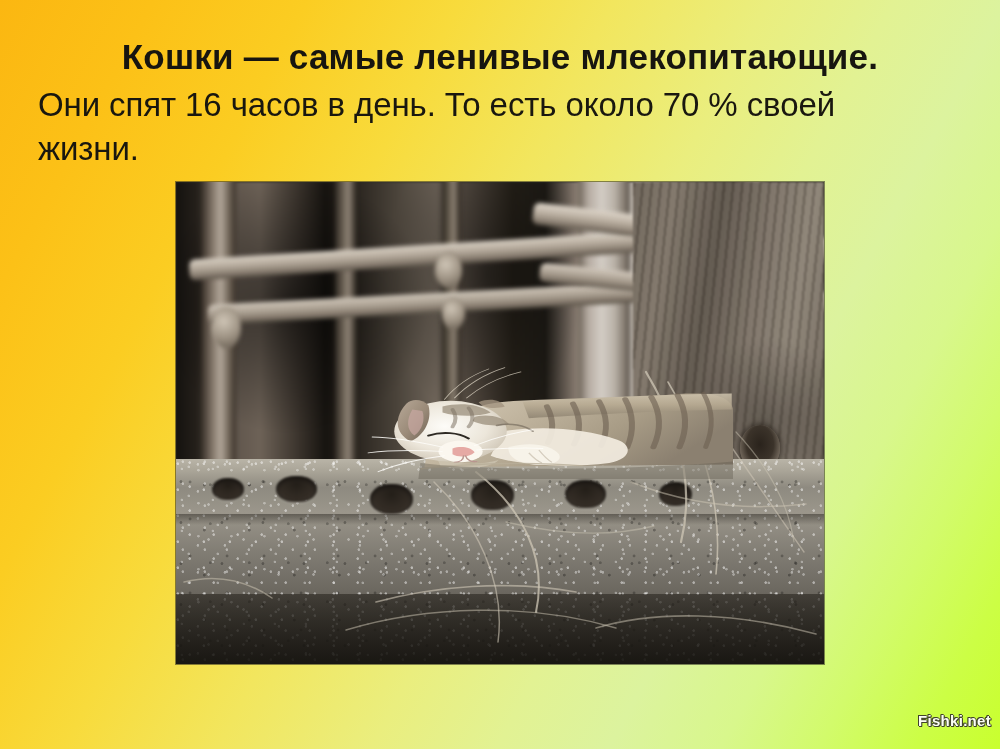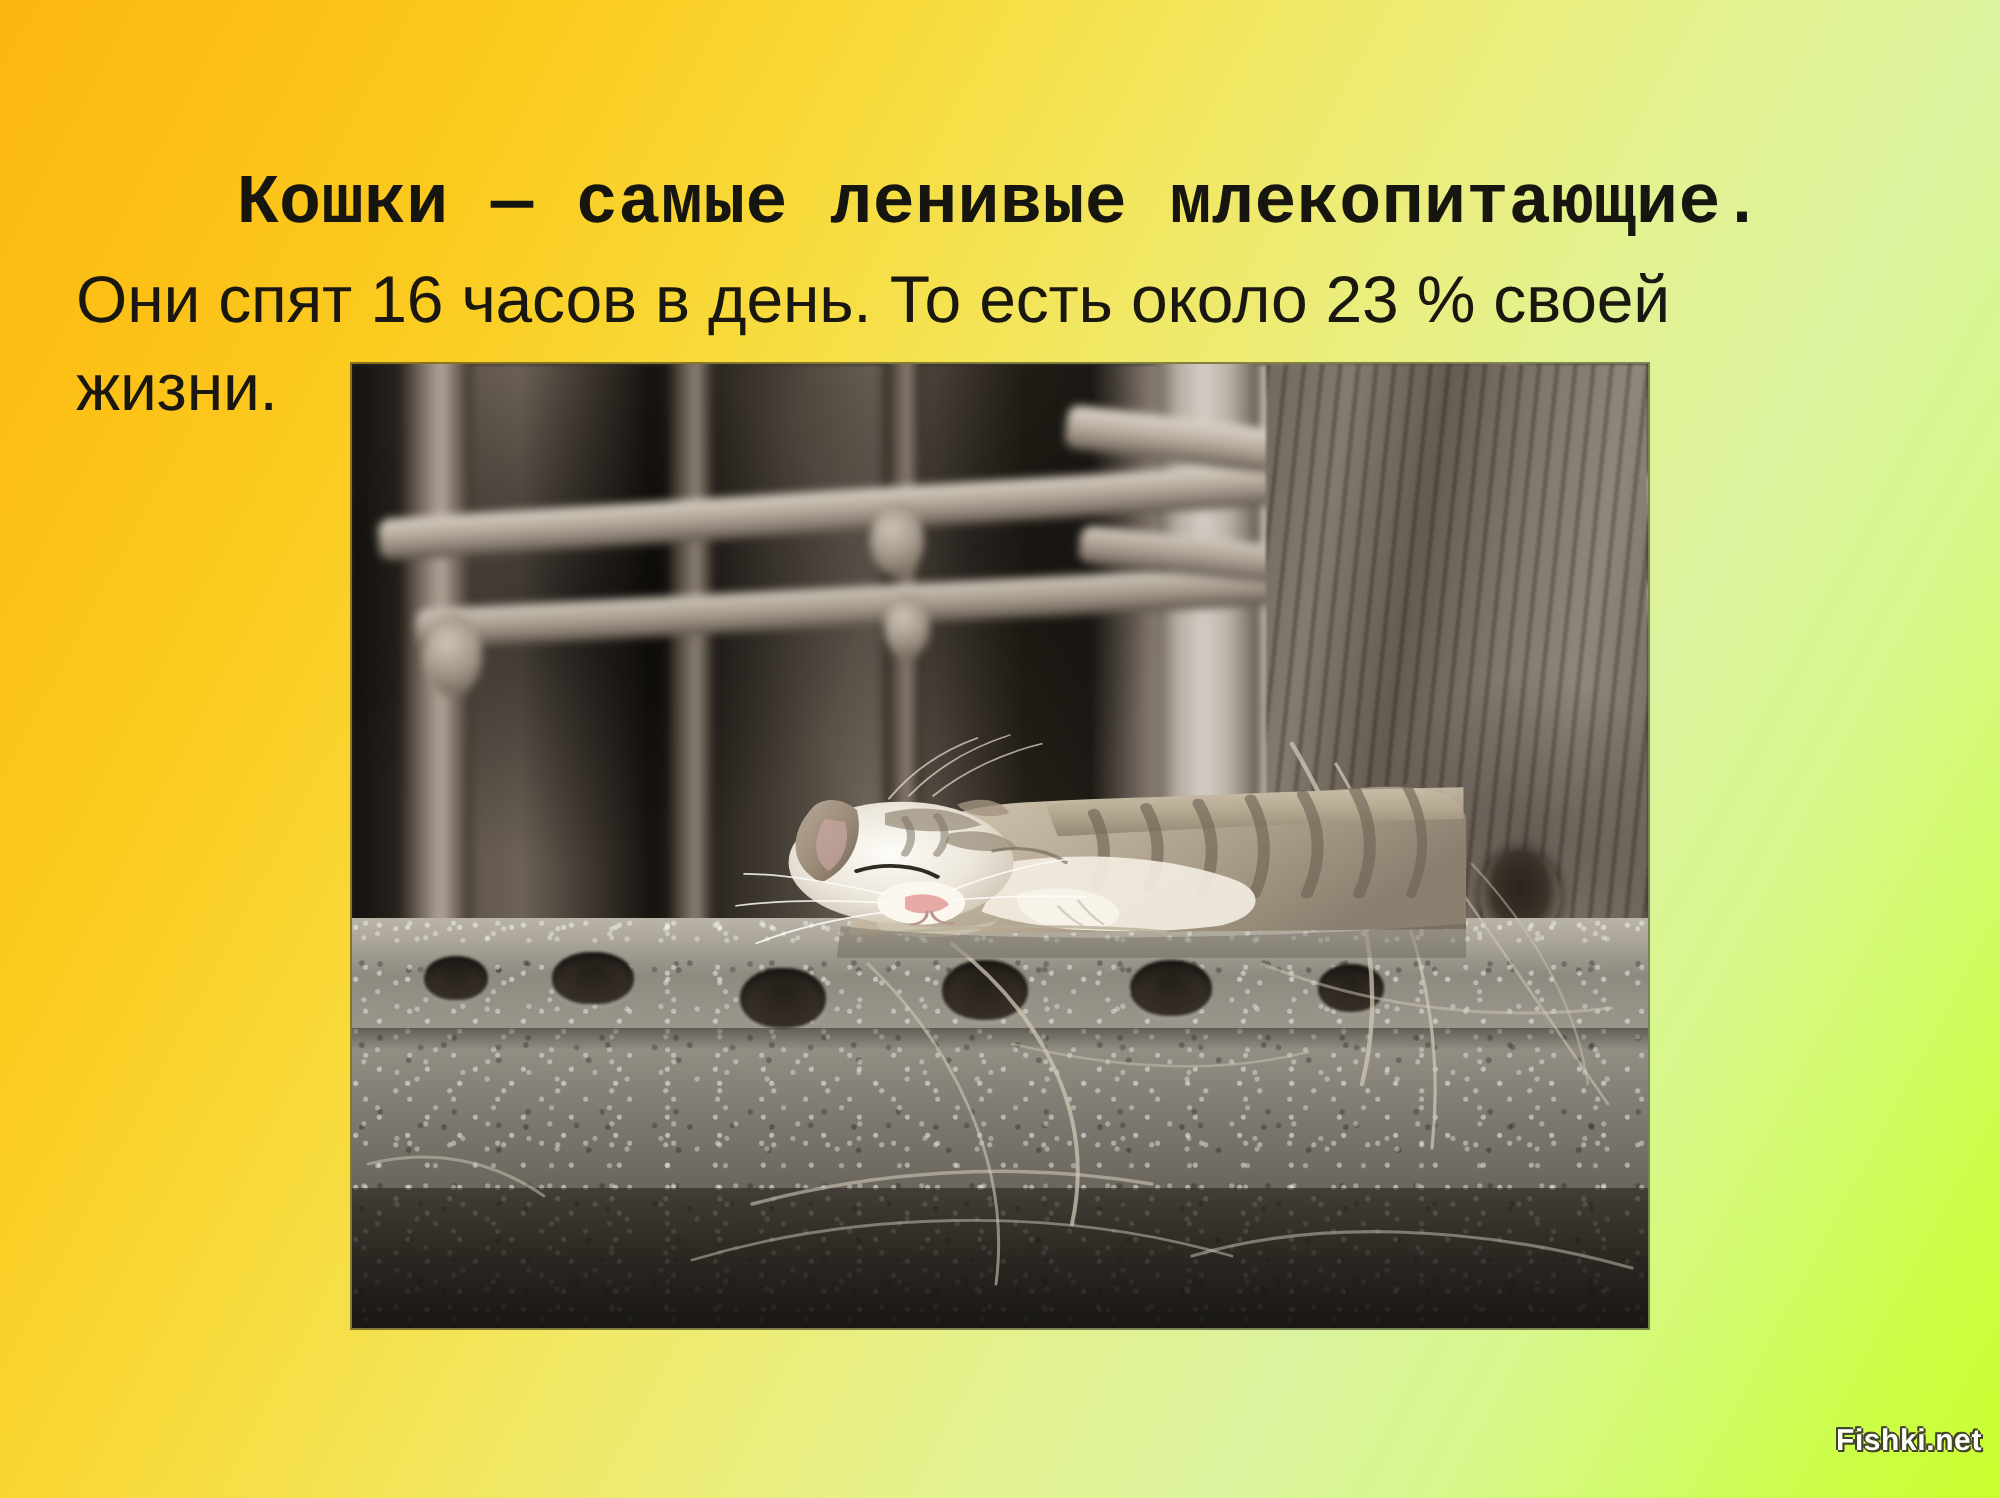--- a/index.html
+++ b/index.html
@@ -34,23 +34,23 @@
   
   .textblock {
     position: absolute;
     left: 0;
     top: 0;
     width: 1000px;
     padding: 0;
   }
   .headline {
     margin: 0;
-    padding: 80px 0 0 0;
+    padding: 35px 0 0 0;
     text-align: center;
-    font-family: Liberation Mono, monospace;
+    font-family: Liberation Sans, sans-serif;
     font-weight: bold;
     font-size: 35px;
     line-height: 44px;
     color: #171510;
     letter-spacing: 0.2px;
     white-space: nowrap;
   }
   .subline {
     margin: 0;
     padding: 4px 0 0 38px;
@@ -262,21 +262,21 @@
     opacity: .95;
   }
 </style>
 </head>
 <body>
 
 <div id="slide">
 
   <div class="textblock">
     <h1 class="headline">Кошки — самые ленивые млекопитающие.</h1>
-    <p class="subline">Они спят 16 часов в день. То есть около 23 % своей жизни.</p>
+    <p class="subline">Они спят 16 часов в день. То есть около 70 % своей жизни.</p>
   </div>
 
   <div class="photo-frame">
     <div class="photo-inner">
 
       <div class="bg-dark"></div>
 
       <div class="post p1"></div>
       <div class="post p2"></div>
       <div class="post p3"></div>

